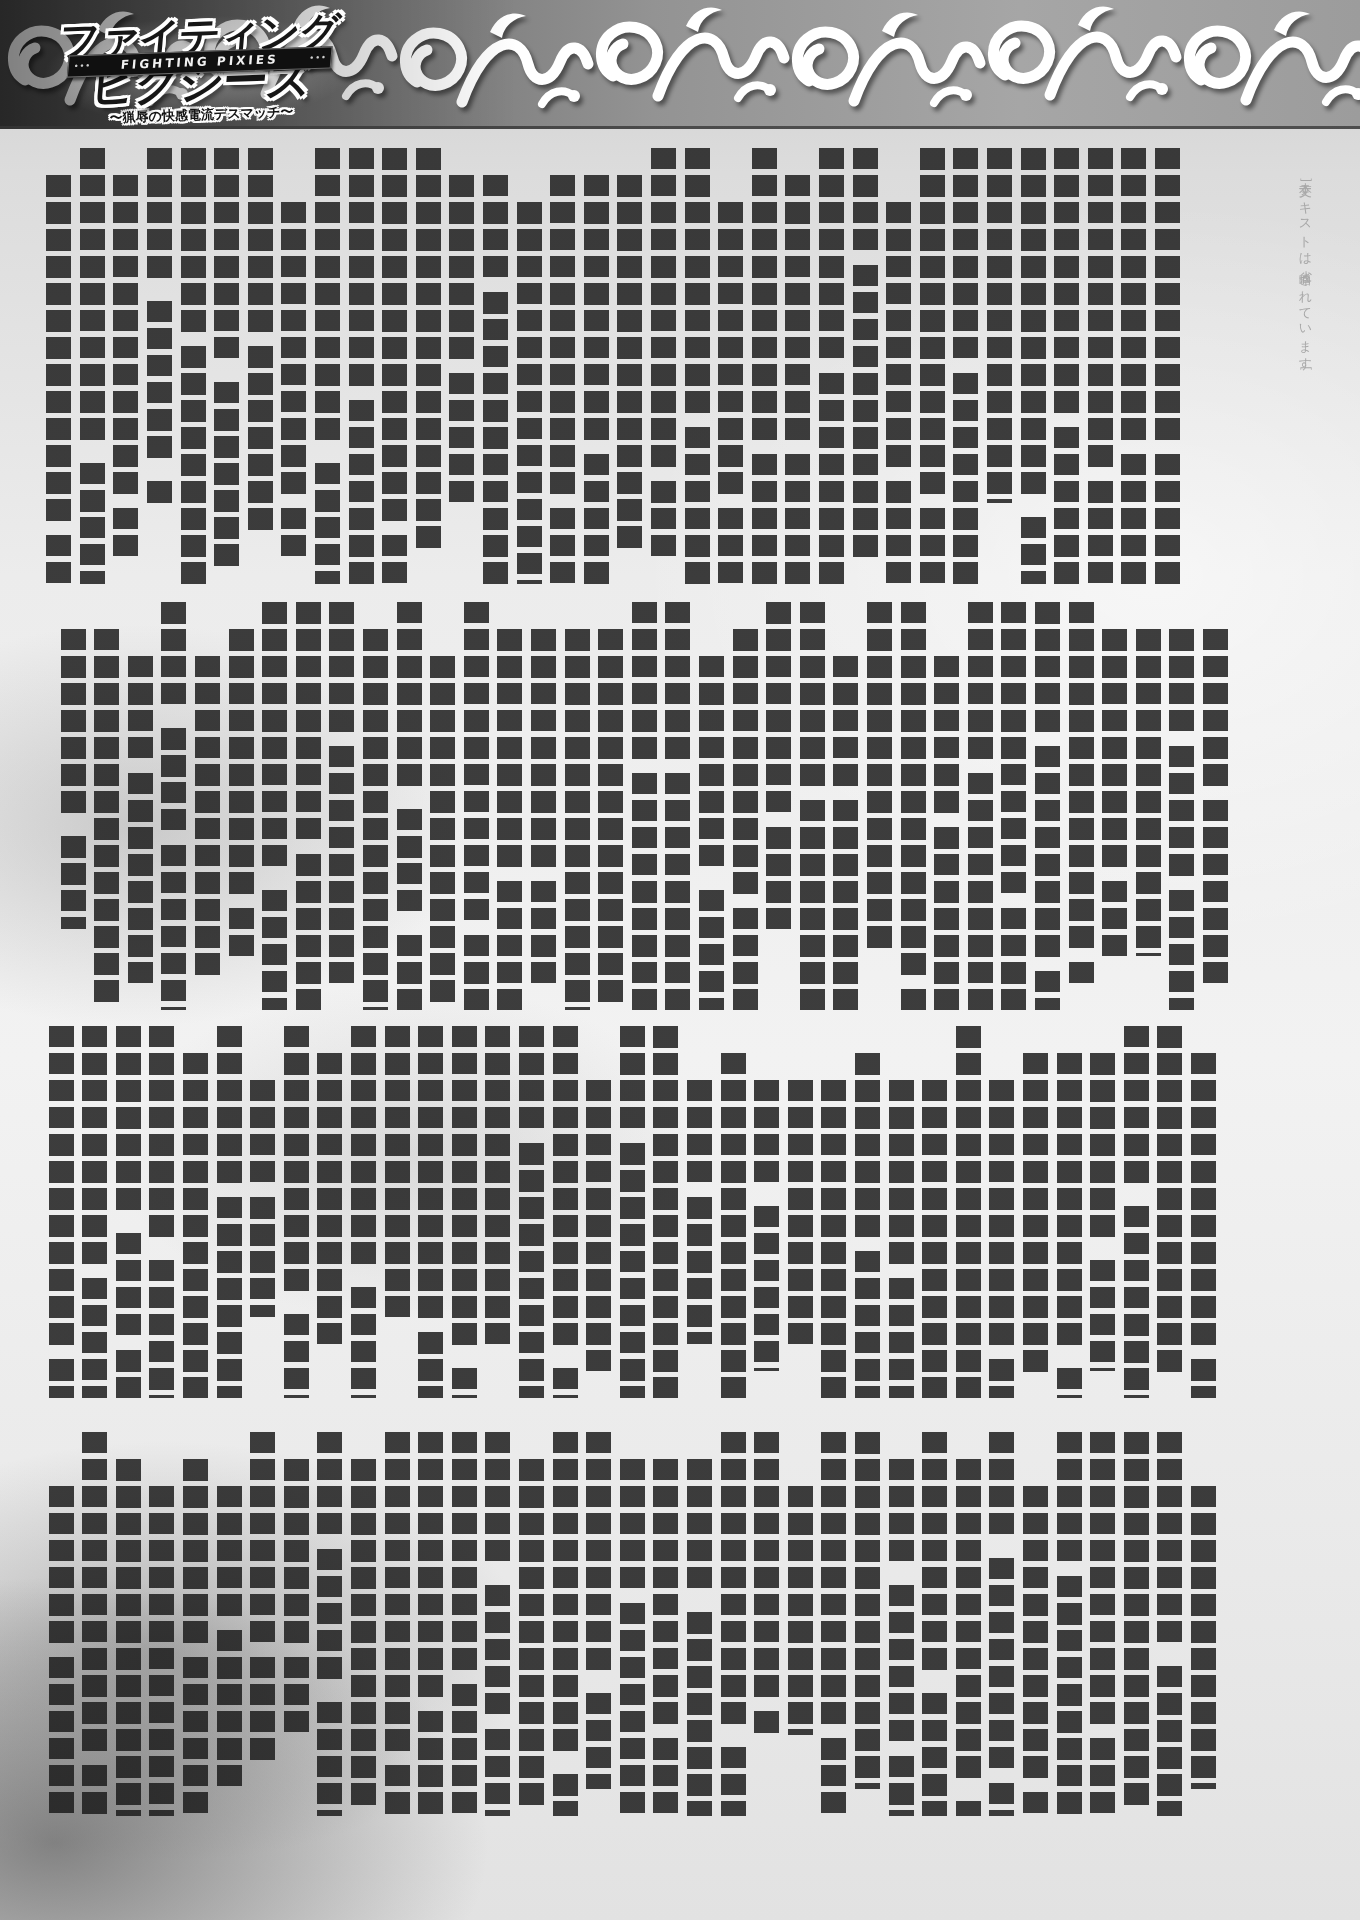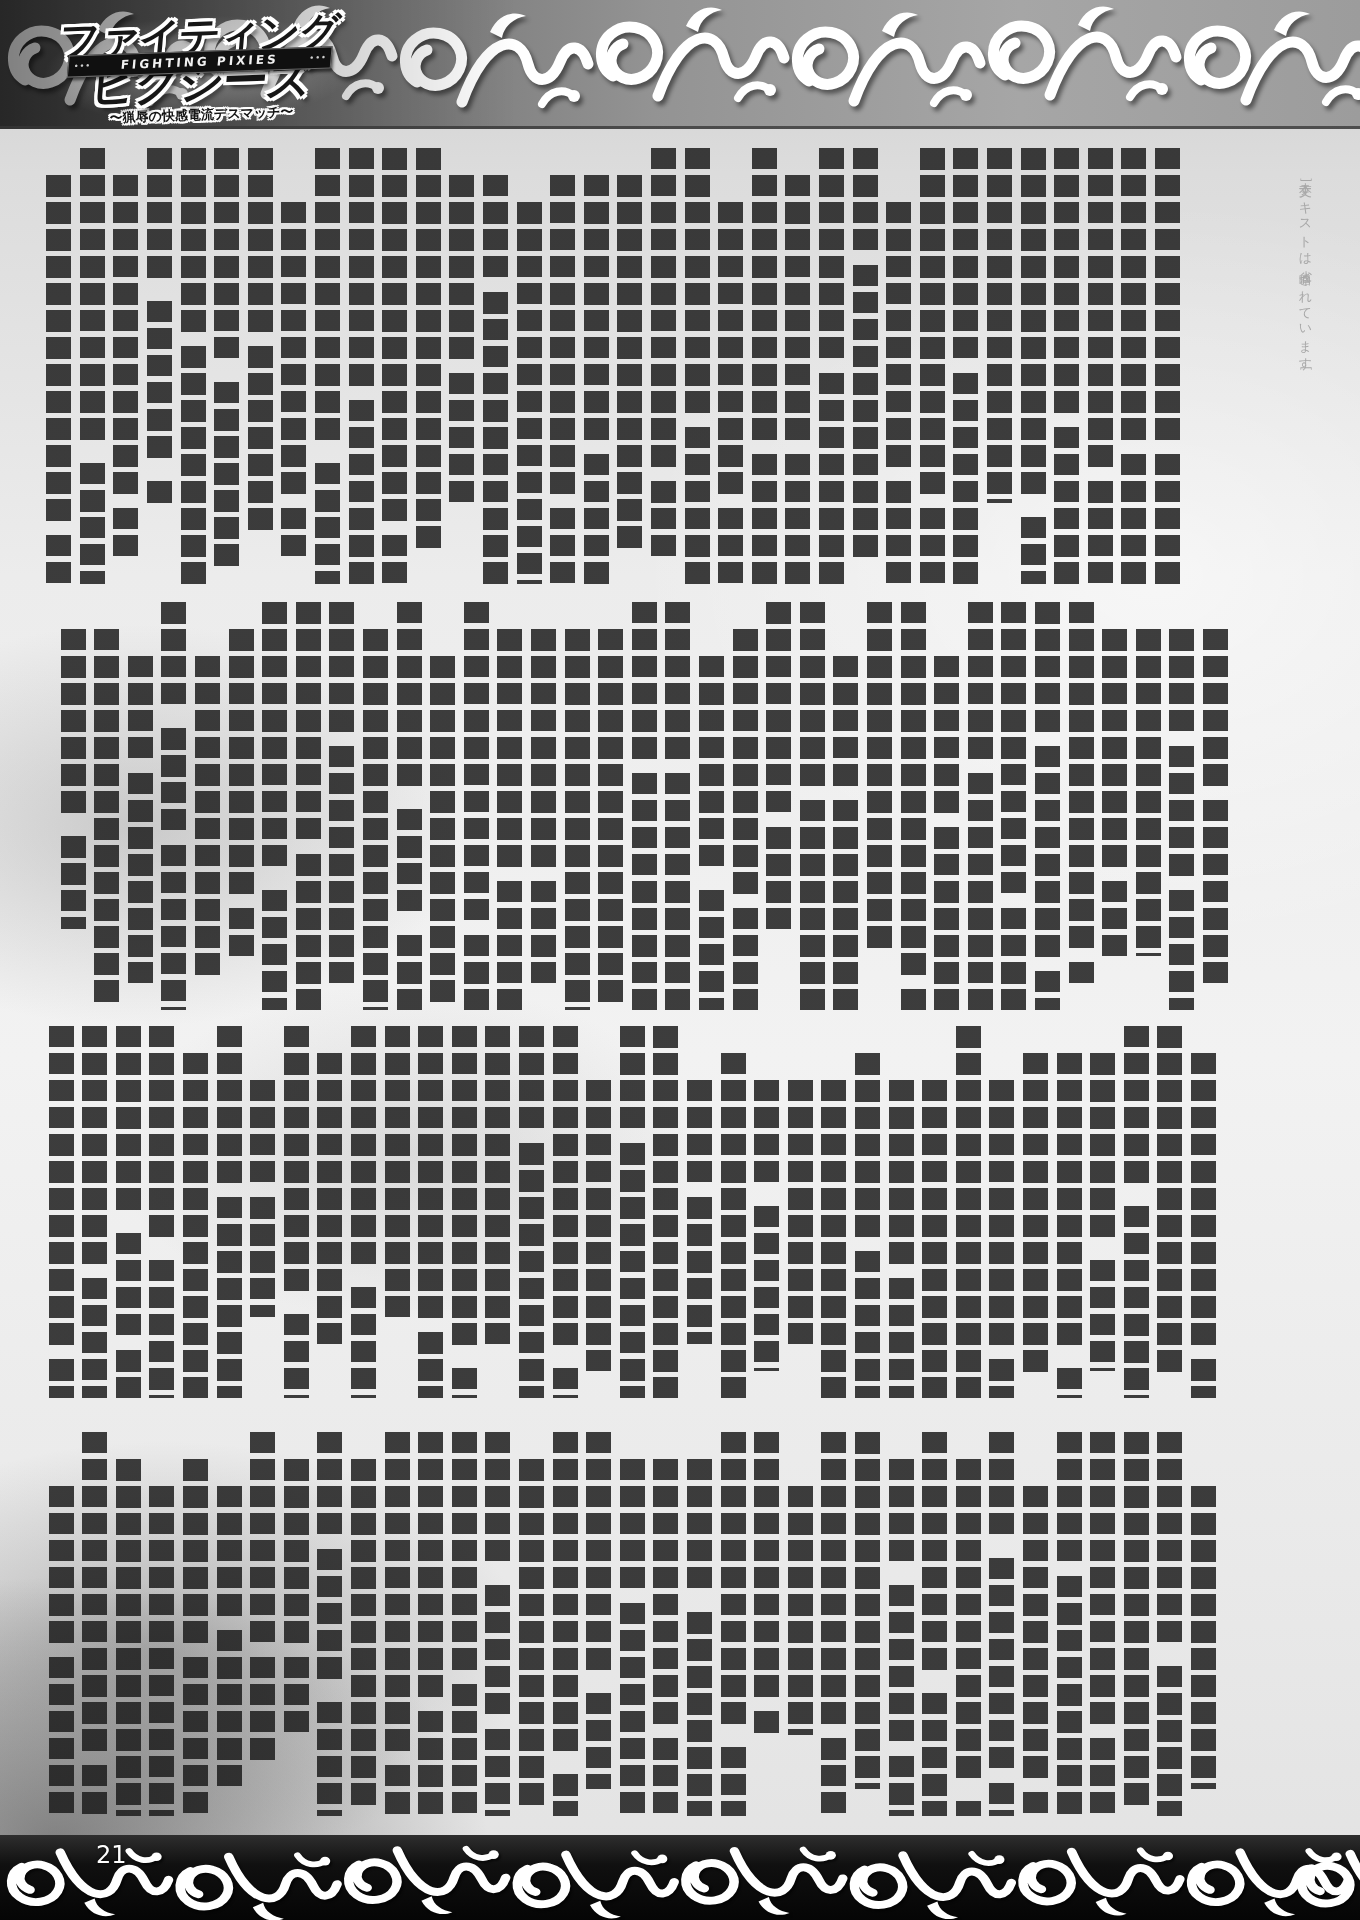--- a/index.html
+++ b/index.html
@@ -640,30 +640,14 @@
       <div class="textcol" style="right: 1252.8px; top: 1432px; height: 384px;">
         <div class="run" style="top: 0px; height: 324px;"></div>
         <div class="run" style="top: 333px; height: 51px;"></div>
       </div>
       <div class="textcol" style="right: 1286.4px; top: 1486px; height: 330px;">
         <div class="run" style="top: 0px; height: 162px;"></div>
         <div class="run" style="top: 171px; height: 159px;"></div>
       </div>
     </main>
 
-  <div class="band-bottom">
-    <svg class="tribal" viewBox="0 0 1360 85" preserveAspectRatio="none" aria-hidden="true">
-      <g transform="translate(0,88) scale(0.86,-0.72)">
-        <use href="#motif" x="0" y="0"></use>
-        <use href="#motif" x="196" y="-6"></use>
-        <use href="#motif" x="392" y="3"></use>
-        <use href="#motif" x="588" y="-3"></use>
-        <use href="#motif" x="784" y="2"></use>
-        <use href="#motif" x="980" y="-4"></use>
-        <use href="#motif" x="1176" y="1"></use>
-        <use href="#motif" x="1372" y="0"></use>
-        <use href="#motif" x="1500" y="-2"></use>
-      </g>
-    </svg>
-    <div class="pageno">21</div>
-  </div>
 
 </div>
 
 </body></html>

